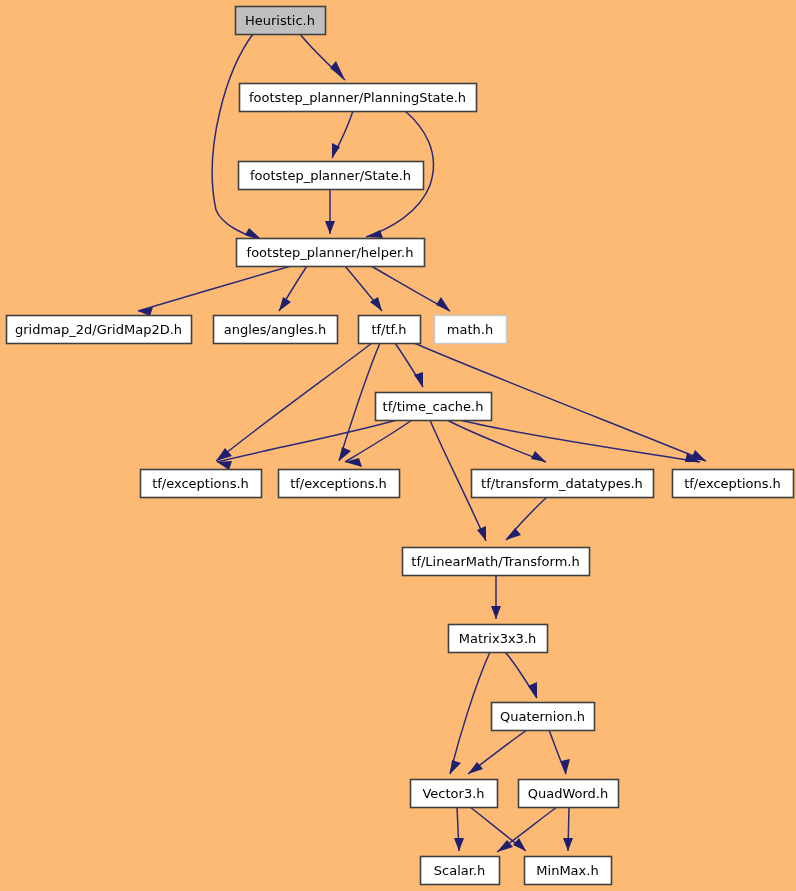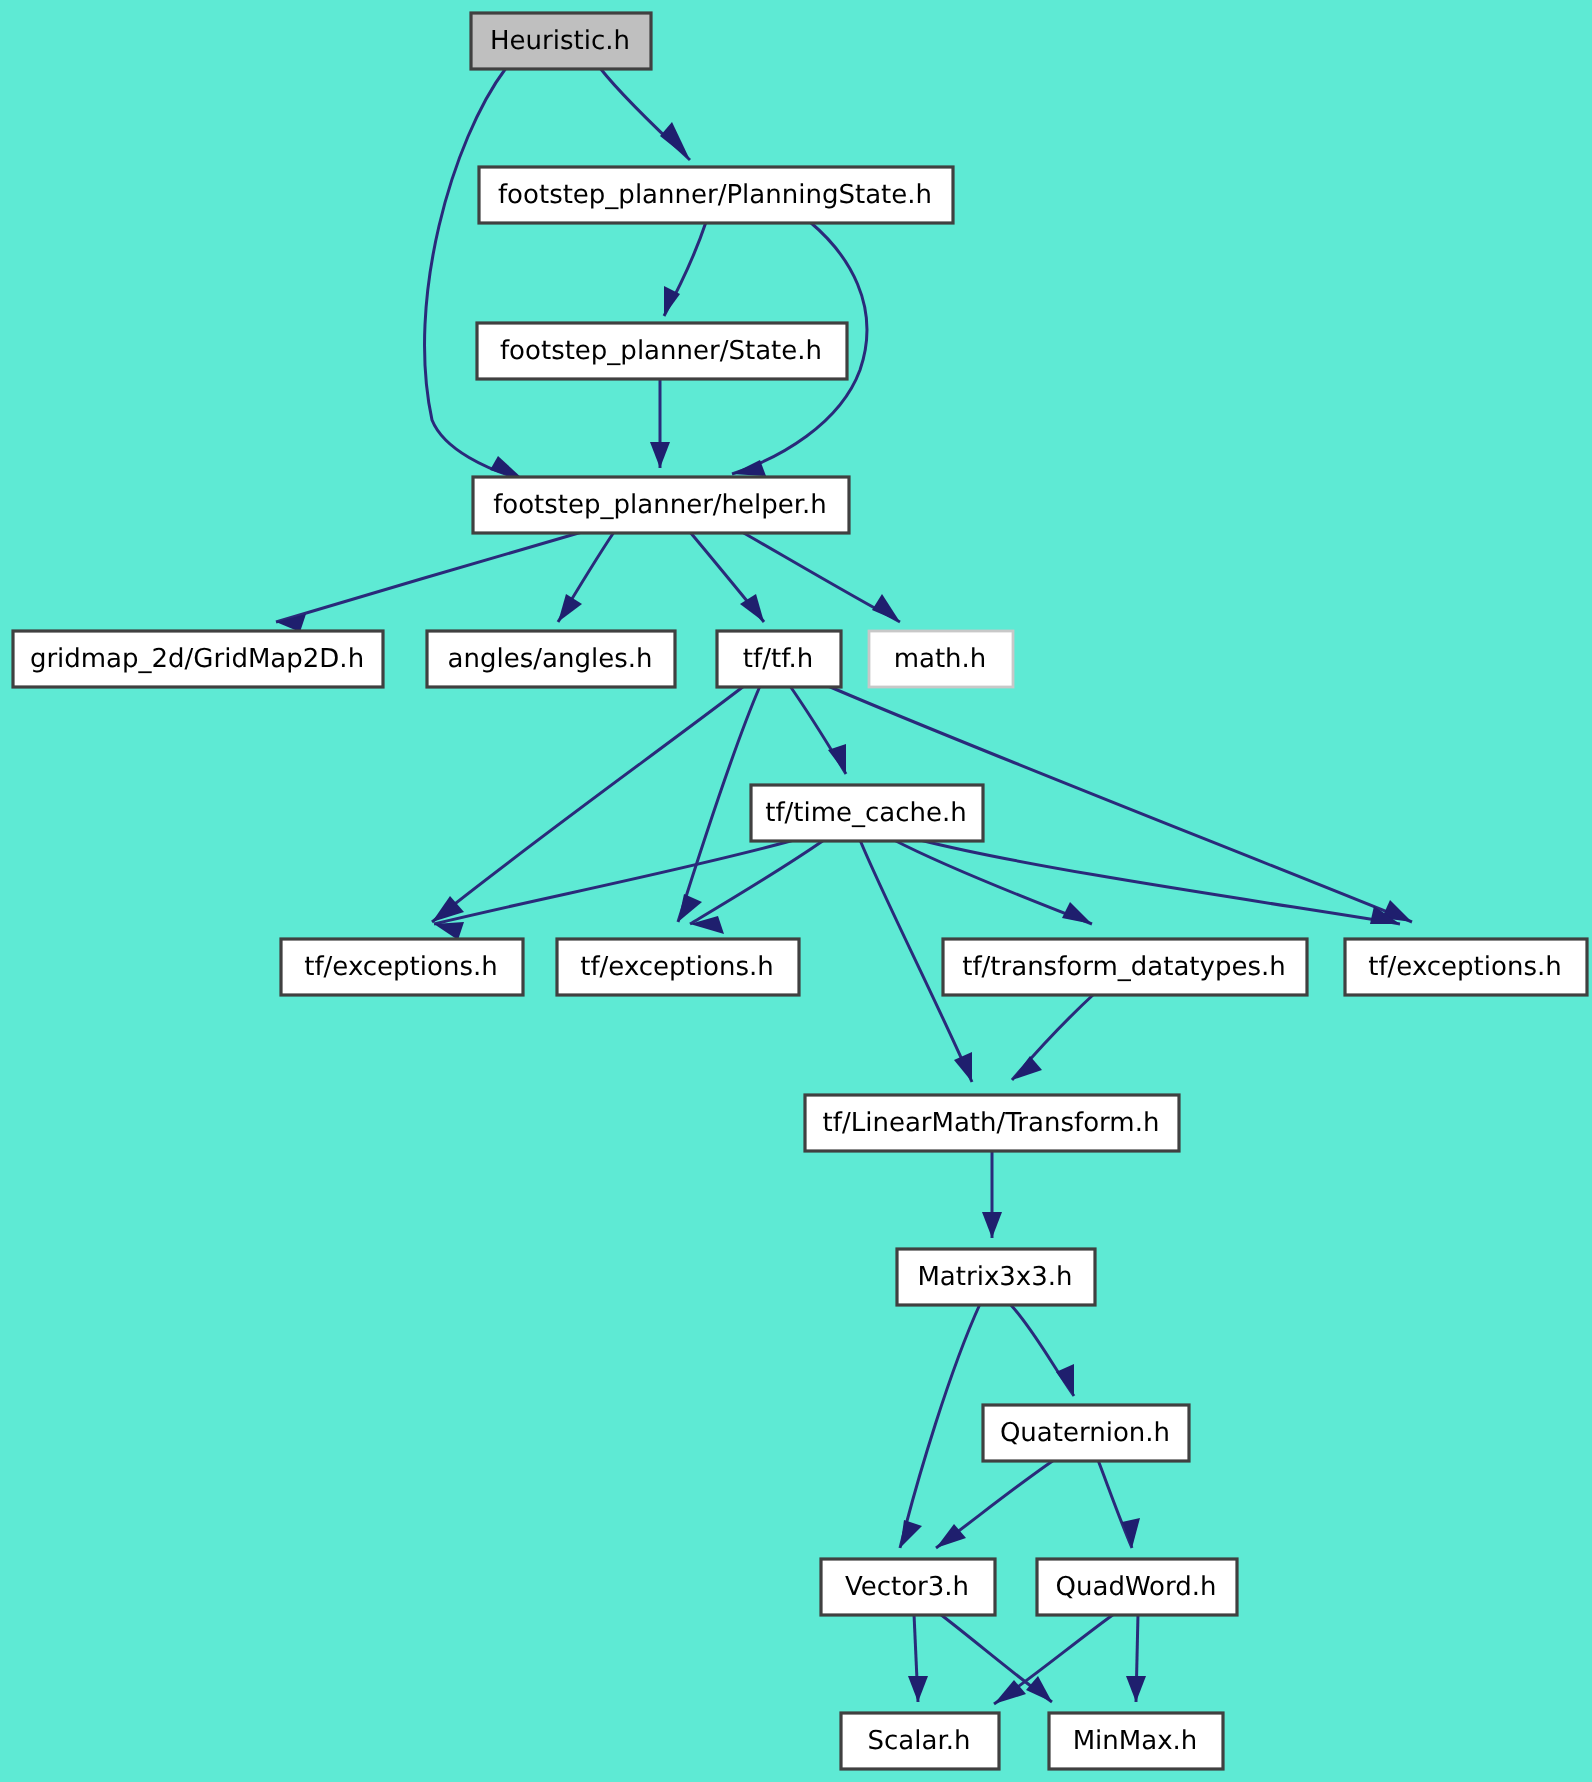--- a/index.html
+++ b/index.html
@@ -7,21 +7,21 @@
     padding: 0;
     background: #ffffff;
   }
   body {
     font-family: "DejaVu Sans", "Liberation Sans", sans-serif;
   }
   #graph-root {
     position: relative;
     width: 796px;
     height: 891px;
-    background: #5eead4;
+    background: #fdba74;
     overflow: hidden;
   }
   svg.graph-canvas {
     position: absolute;
     top: 0;
     left: 0;
     width: 796px;
     height: 891px;
   }
   .node-box {

